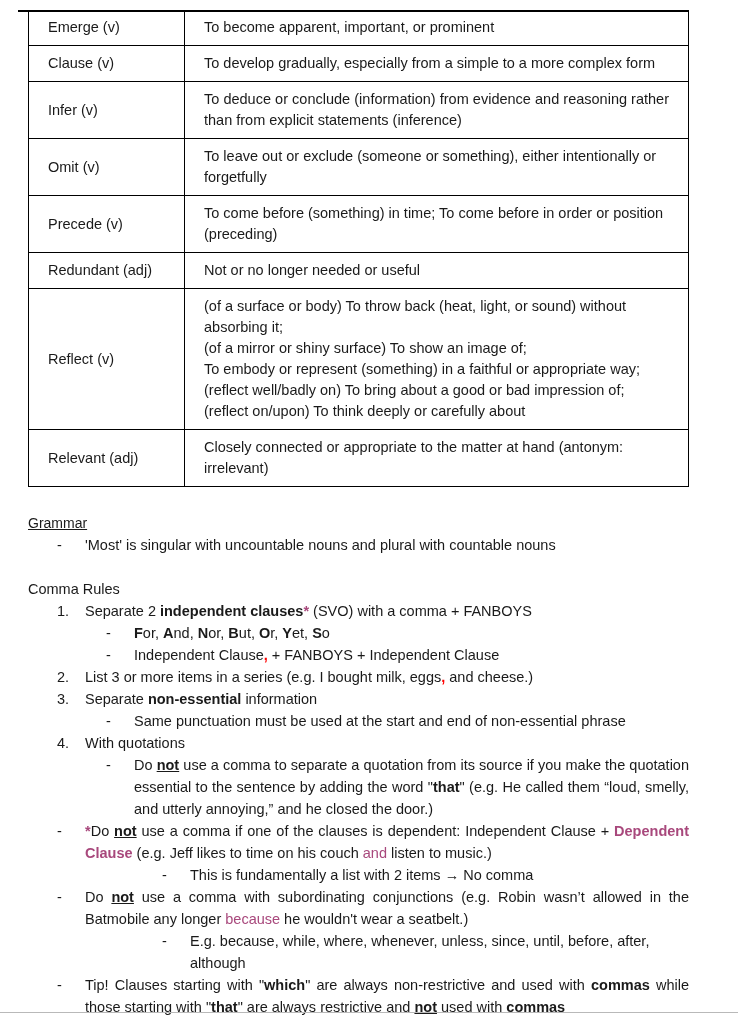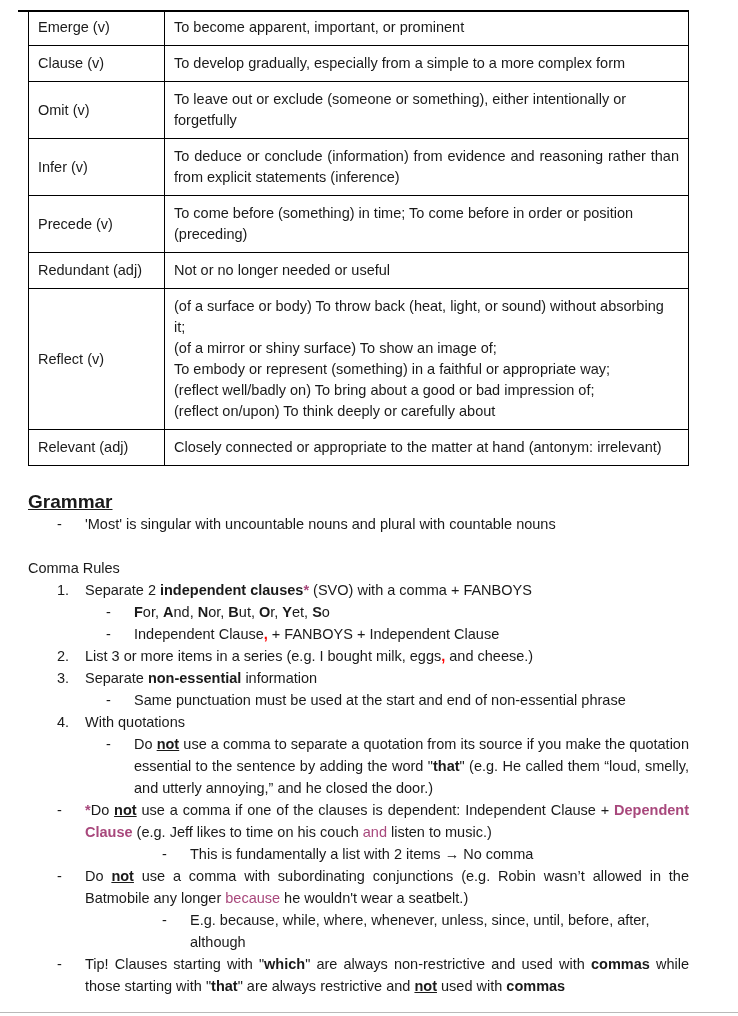--- a/index.html
+++ b/index.html
@@ -9,28 +9,28 @@
     font-size:14.5px;overflow:hidden;
   }
   .content{padding:10px 49px 0 28px;}
 
   
   .tablewrap{position:relative;}
   .cutline{position:absolute;top:0;left:-10px;width:calc(100% + 10px);height:1.6px;background:#000;}
   table.vocab{width:100%;border-collapse:collapse;table-layout:fixed;}
   table.vocab td{
     border:1.5px solid #000;vertical-align:middle;
-    padding:7px 9px;line-height:21px;
+    padding:7px 19px;line-height:21px;
   }
   table.vocab tr:first-child td{border-top:none;}
   td.term{width:117px;}
   td.def.just{text-align:justify;}
 
   
-  .h{font-weight:bold;text-decoration:underline;font-size:19px;line-height:22px;}
+  .h{font-weight:normal;text-decoration:underline;font-size:14px;line-height:22px;}
   .plain{line-height:22px;}
   .gap-table{height:25px;}
   .gap-line{height:22px;}
 
   
   .li{display:flex;line-height:22px;}
   .li .marker{flex:0 0 28px;}
   .li .txt{flex:1;}
   .li.num .marker,.li.l1 .marker{margin-left:29px;}
   .li.l2 .marker{margin-left:78px;}
@@ -62,29 +62,29 @@
                 <div>To become apparent, important, or prominent</div>
               </td>
             </tr>
             <tr>
               <td class="term">Clause (v)</td>
               <td class="def">
                 <div>To develop gradually, especially from a simple to a more complex form</div>
               </td>
             </tr>
             <tr>
+              <td class="term">Infer (v)</td>
+              <td class="def just">
+                <div>To deduce or conclude (information) from evidence and reasoning rather than from explicit statements (inference)</div>
+              </td>
+            </tr>
+            <tr>
               <td class="term">Omit (v)</td>
               <td class="def">
                 <div>To leave out or exclude (someone or something), either intentionally or forgetfully</div>
-              </td>
-            </tr>
-            <tr>
-              <td class="term">Infer (v)</td>
-              <td class="def just">
-                <div>To deduce or conclude (information) from evidence and reasoning rather than from explicit statements (inference)</div>
               </td>
             </tr>
             <tr>
               <td class="term">Precede (v)</td>
               <td class="def">
                 <div>To come before (something) in time; To come before in order or position (preceding)</div>
               </td>
             </tr>
             <tr>
               <td class="term">Redundant (adj)</td>

